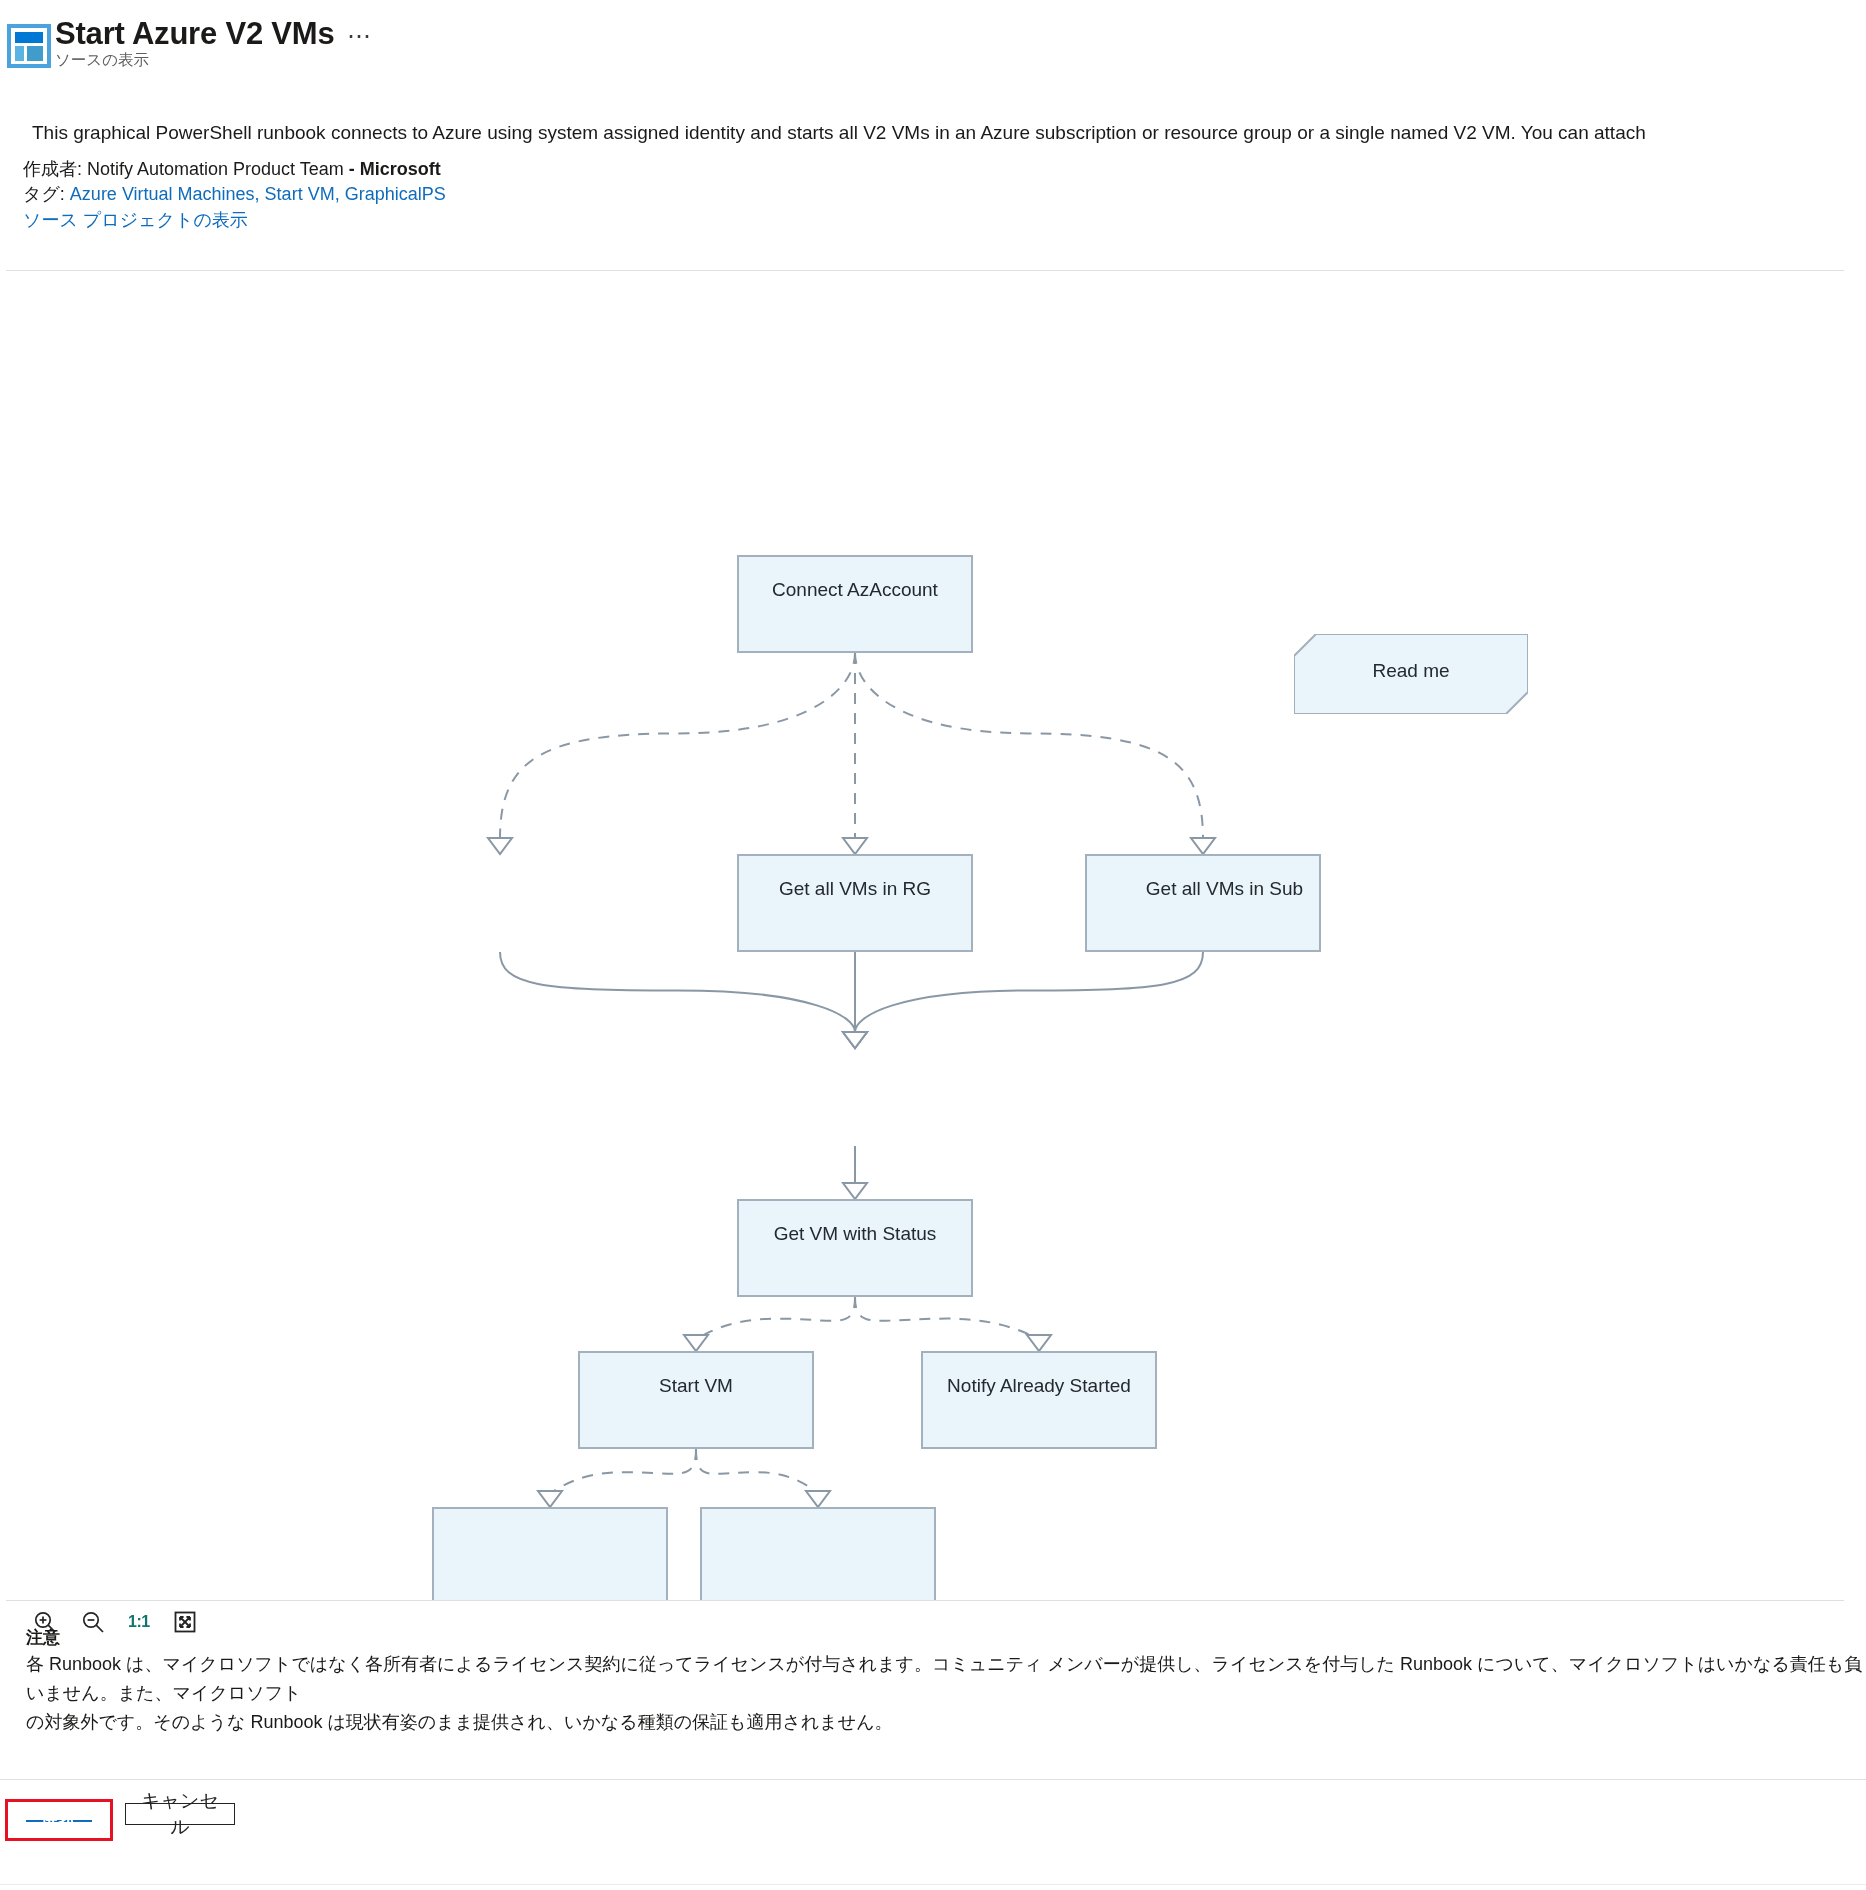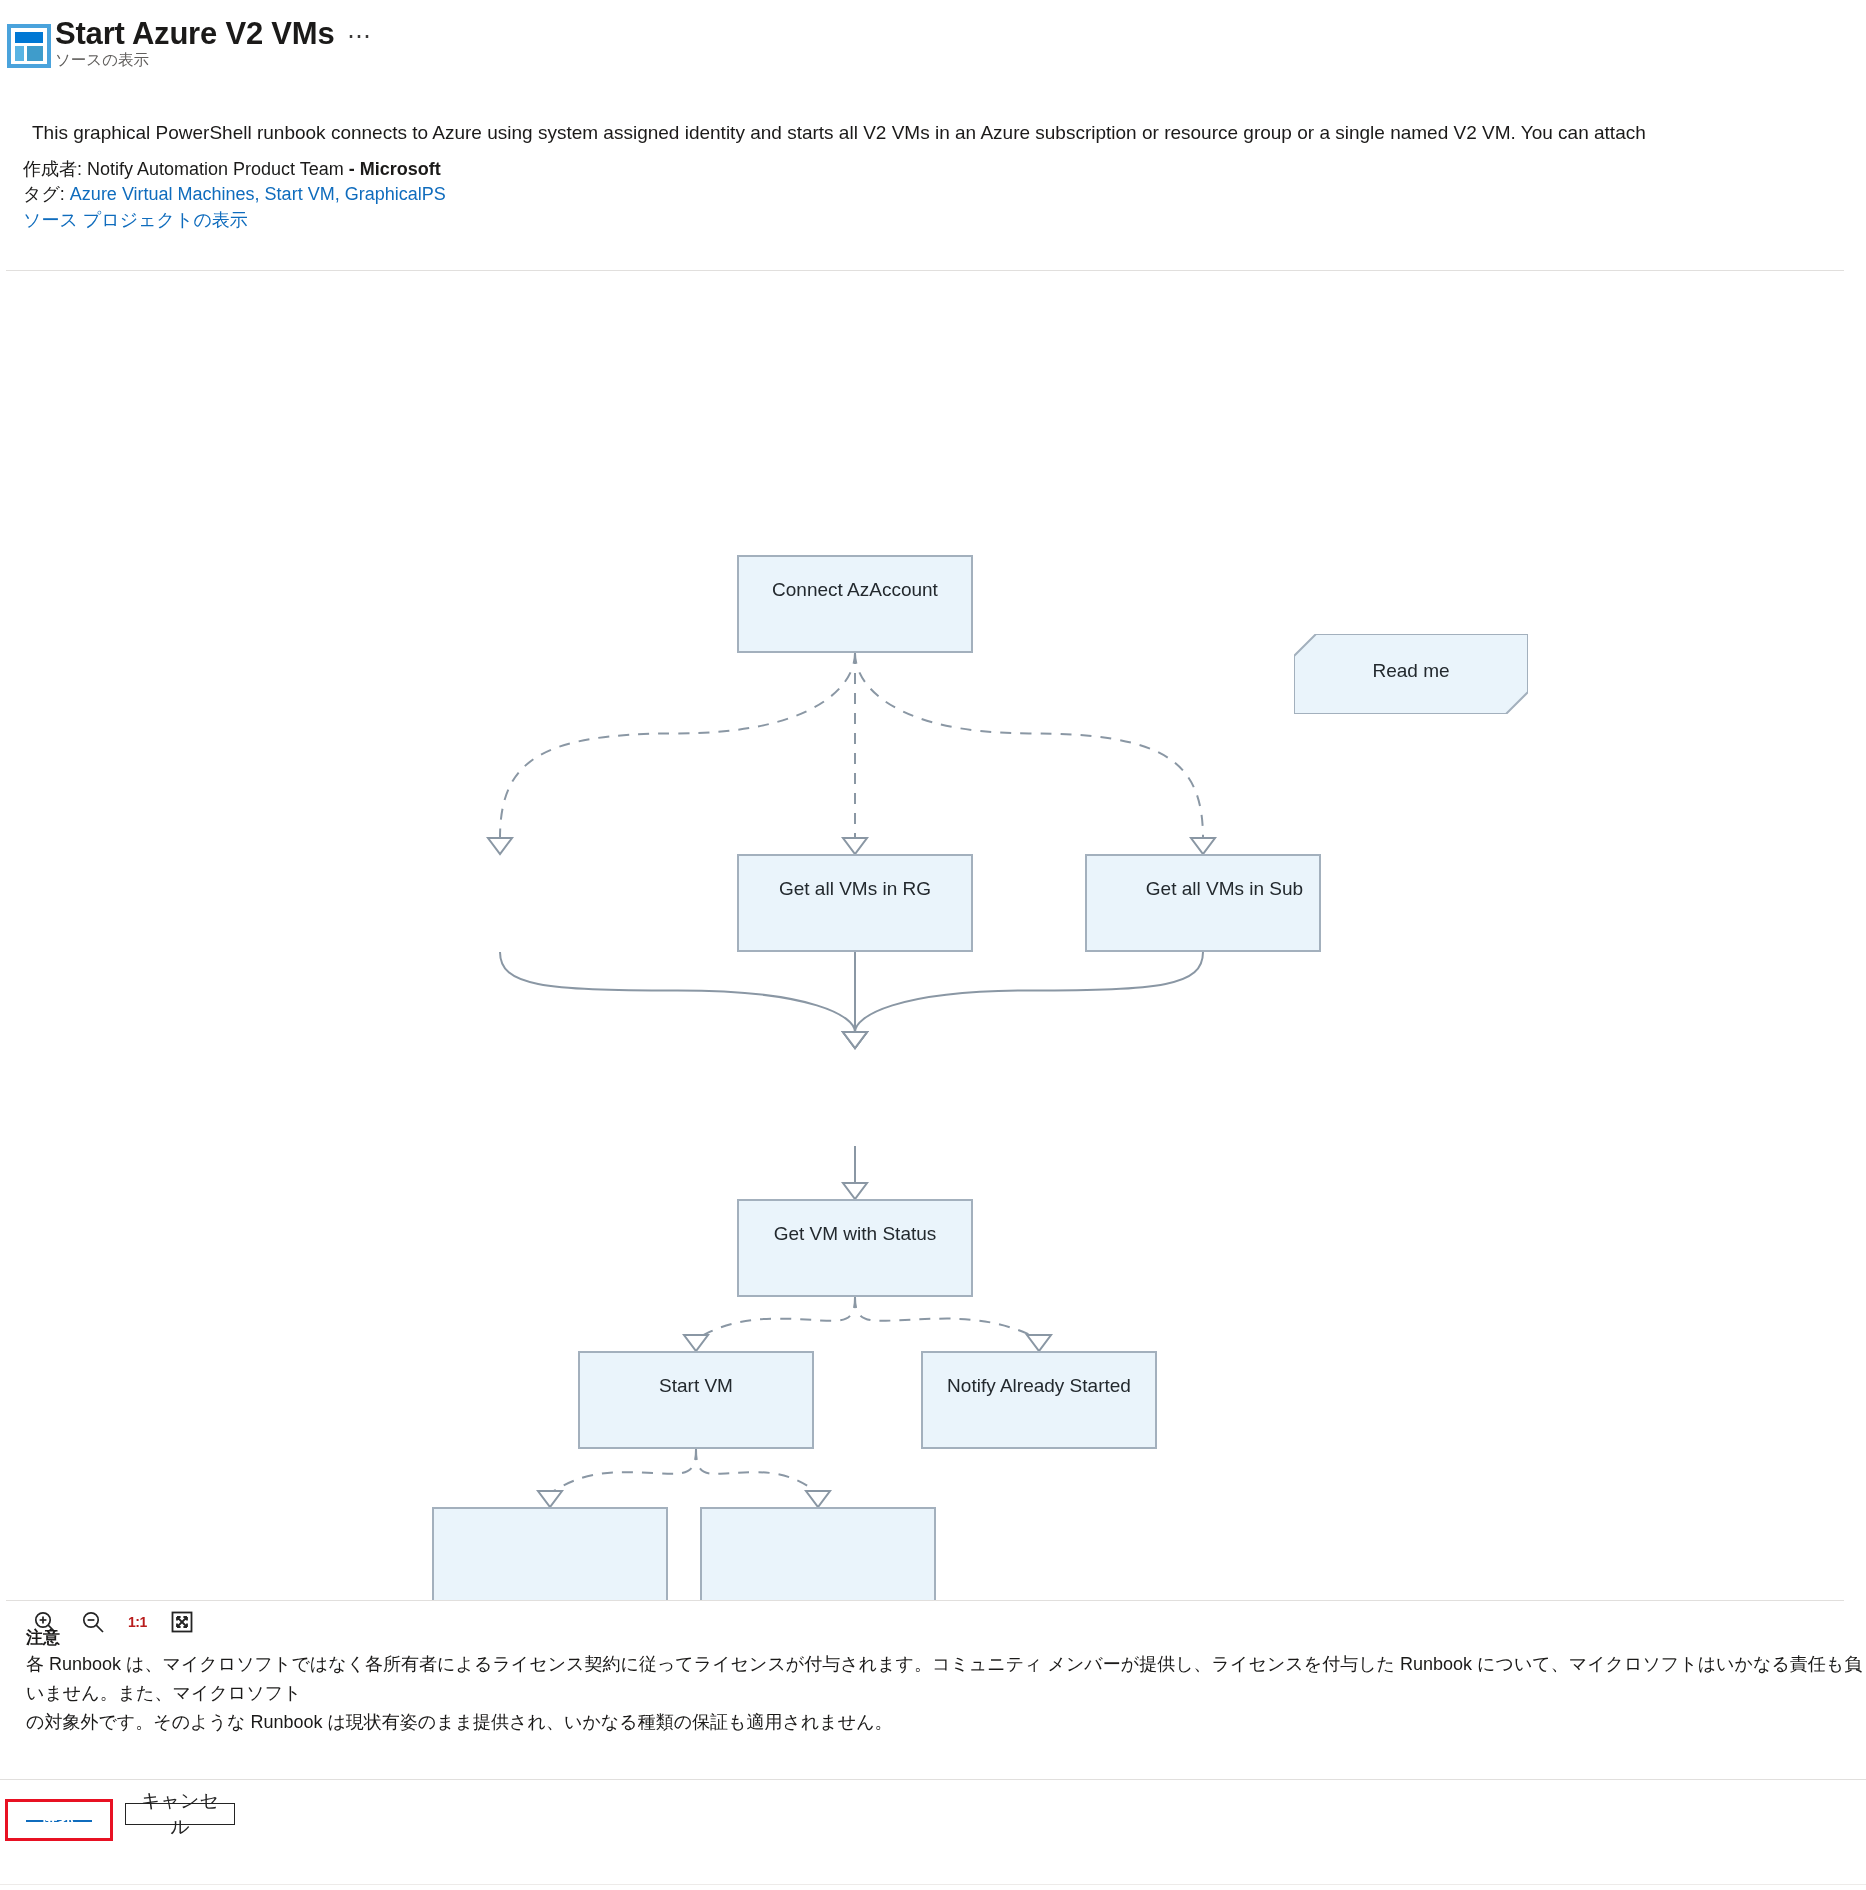--- a/index.html
+++ b/index.html
@@ -197,23 +197,23 @@
     gap: 18px;
     height: 34px;
   }
   .tb-btn {
     width: 30px; height: 30px;
     display: flex; align-items: center; justify-content: center;
     cursor: pointer;
     color: #242424;
   }
   .tb-ratio {
-    font-size: 14px;
+    font-size: 16px;
     font-weight: 700;
-    color: #b91c1c;
+    color: #0f766e;
     cursor: pointer;
     padding: 0 2px;
     letter-spacing: -0.5px;
   }
 
   
   .notice-title {
     position: absolute;
     left: 26px; top: 1626px;
     font-size: 17px;

